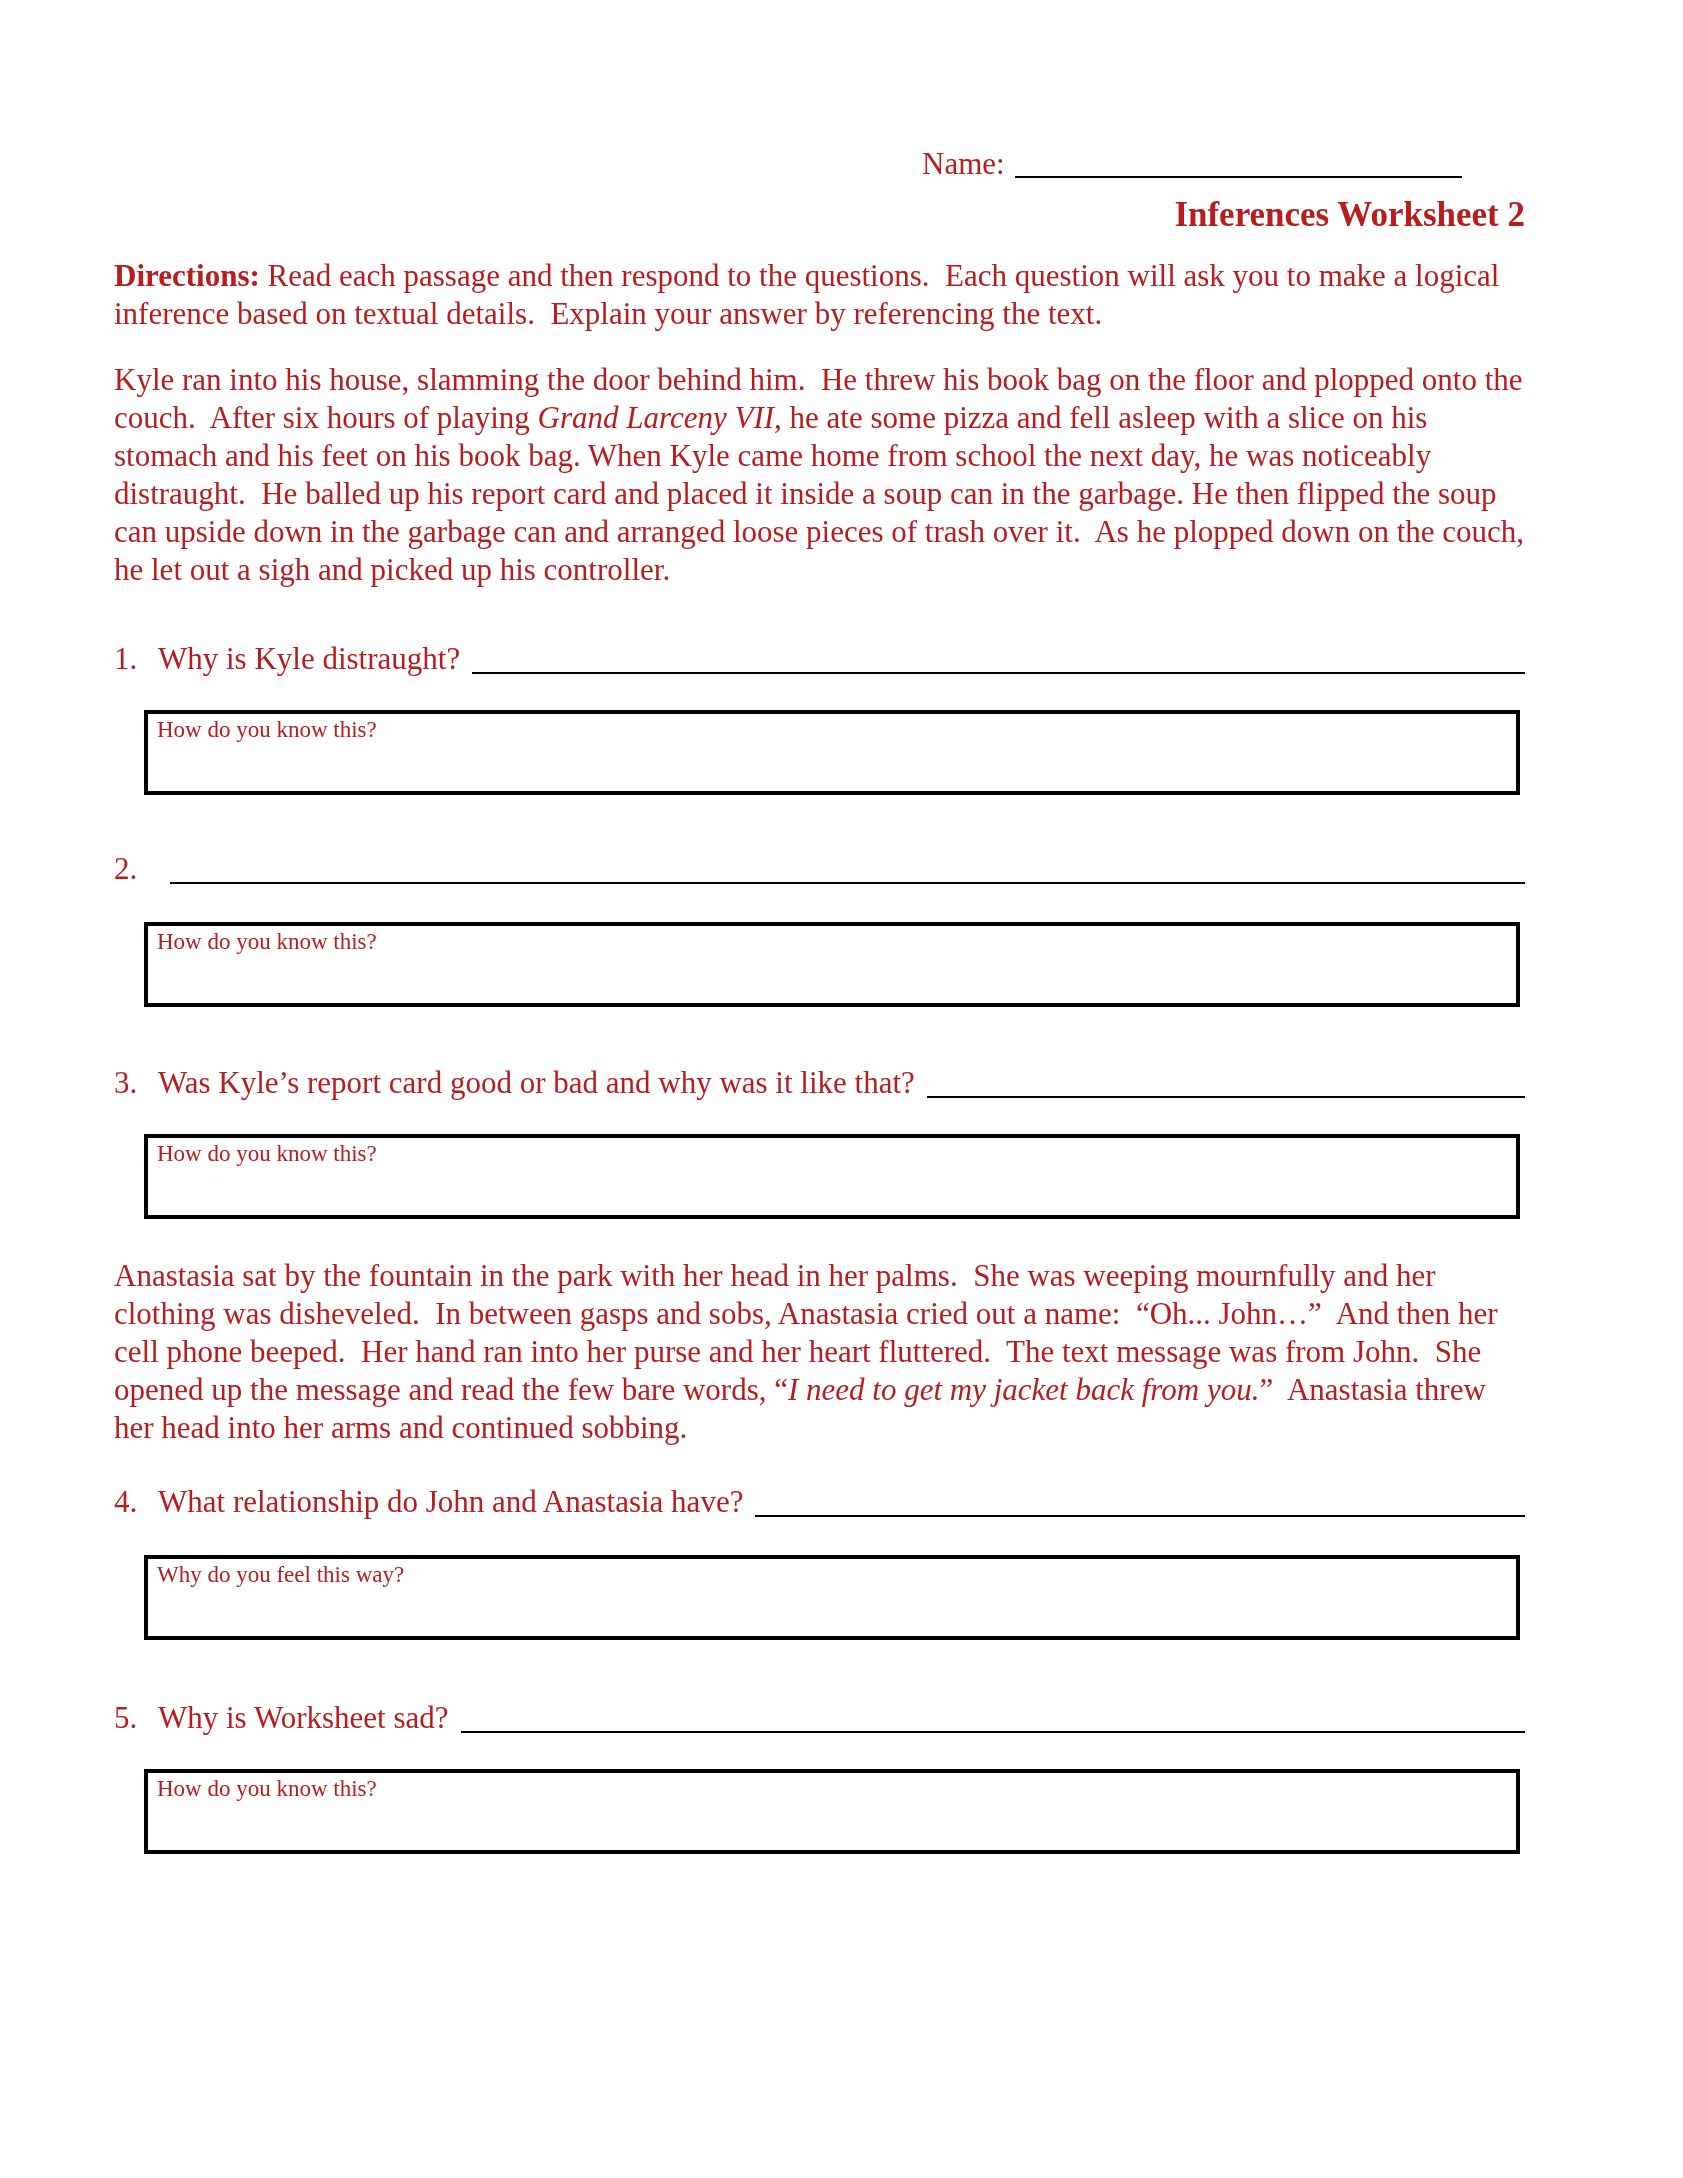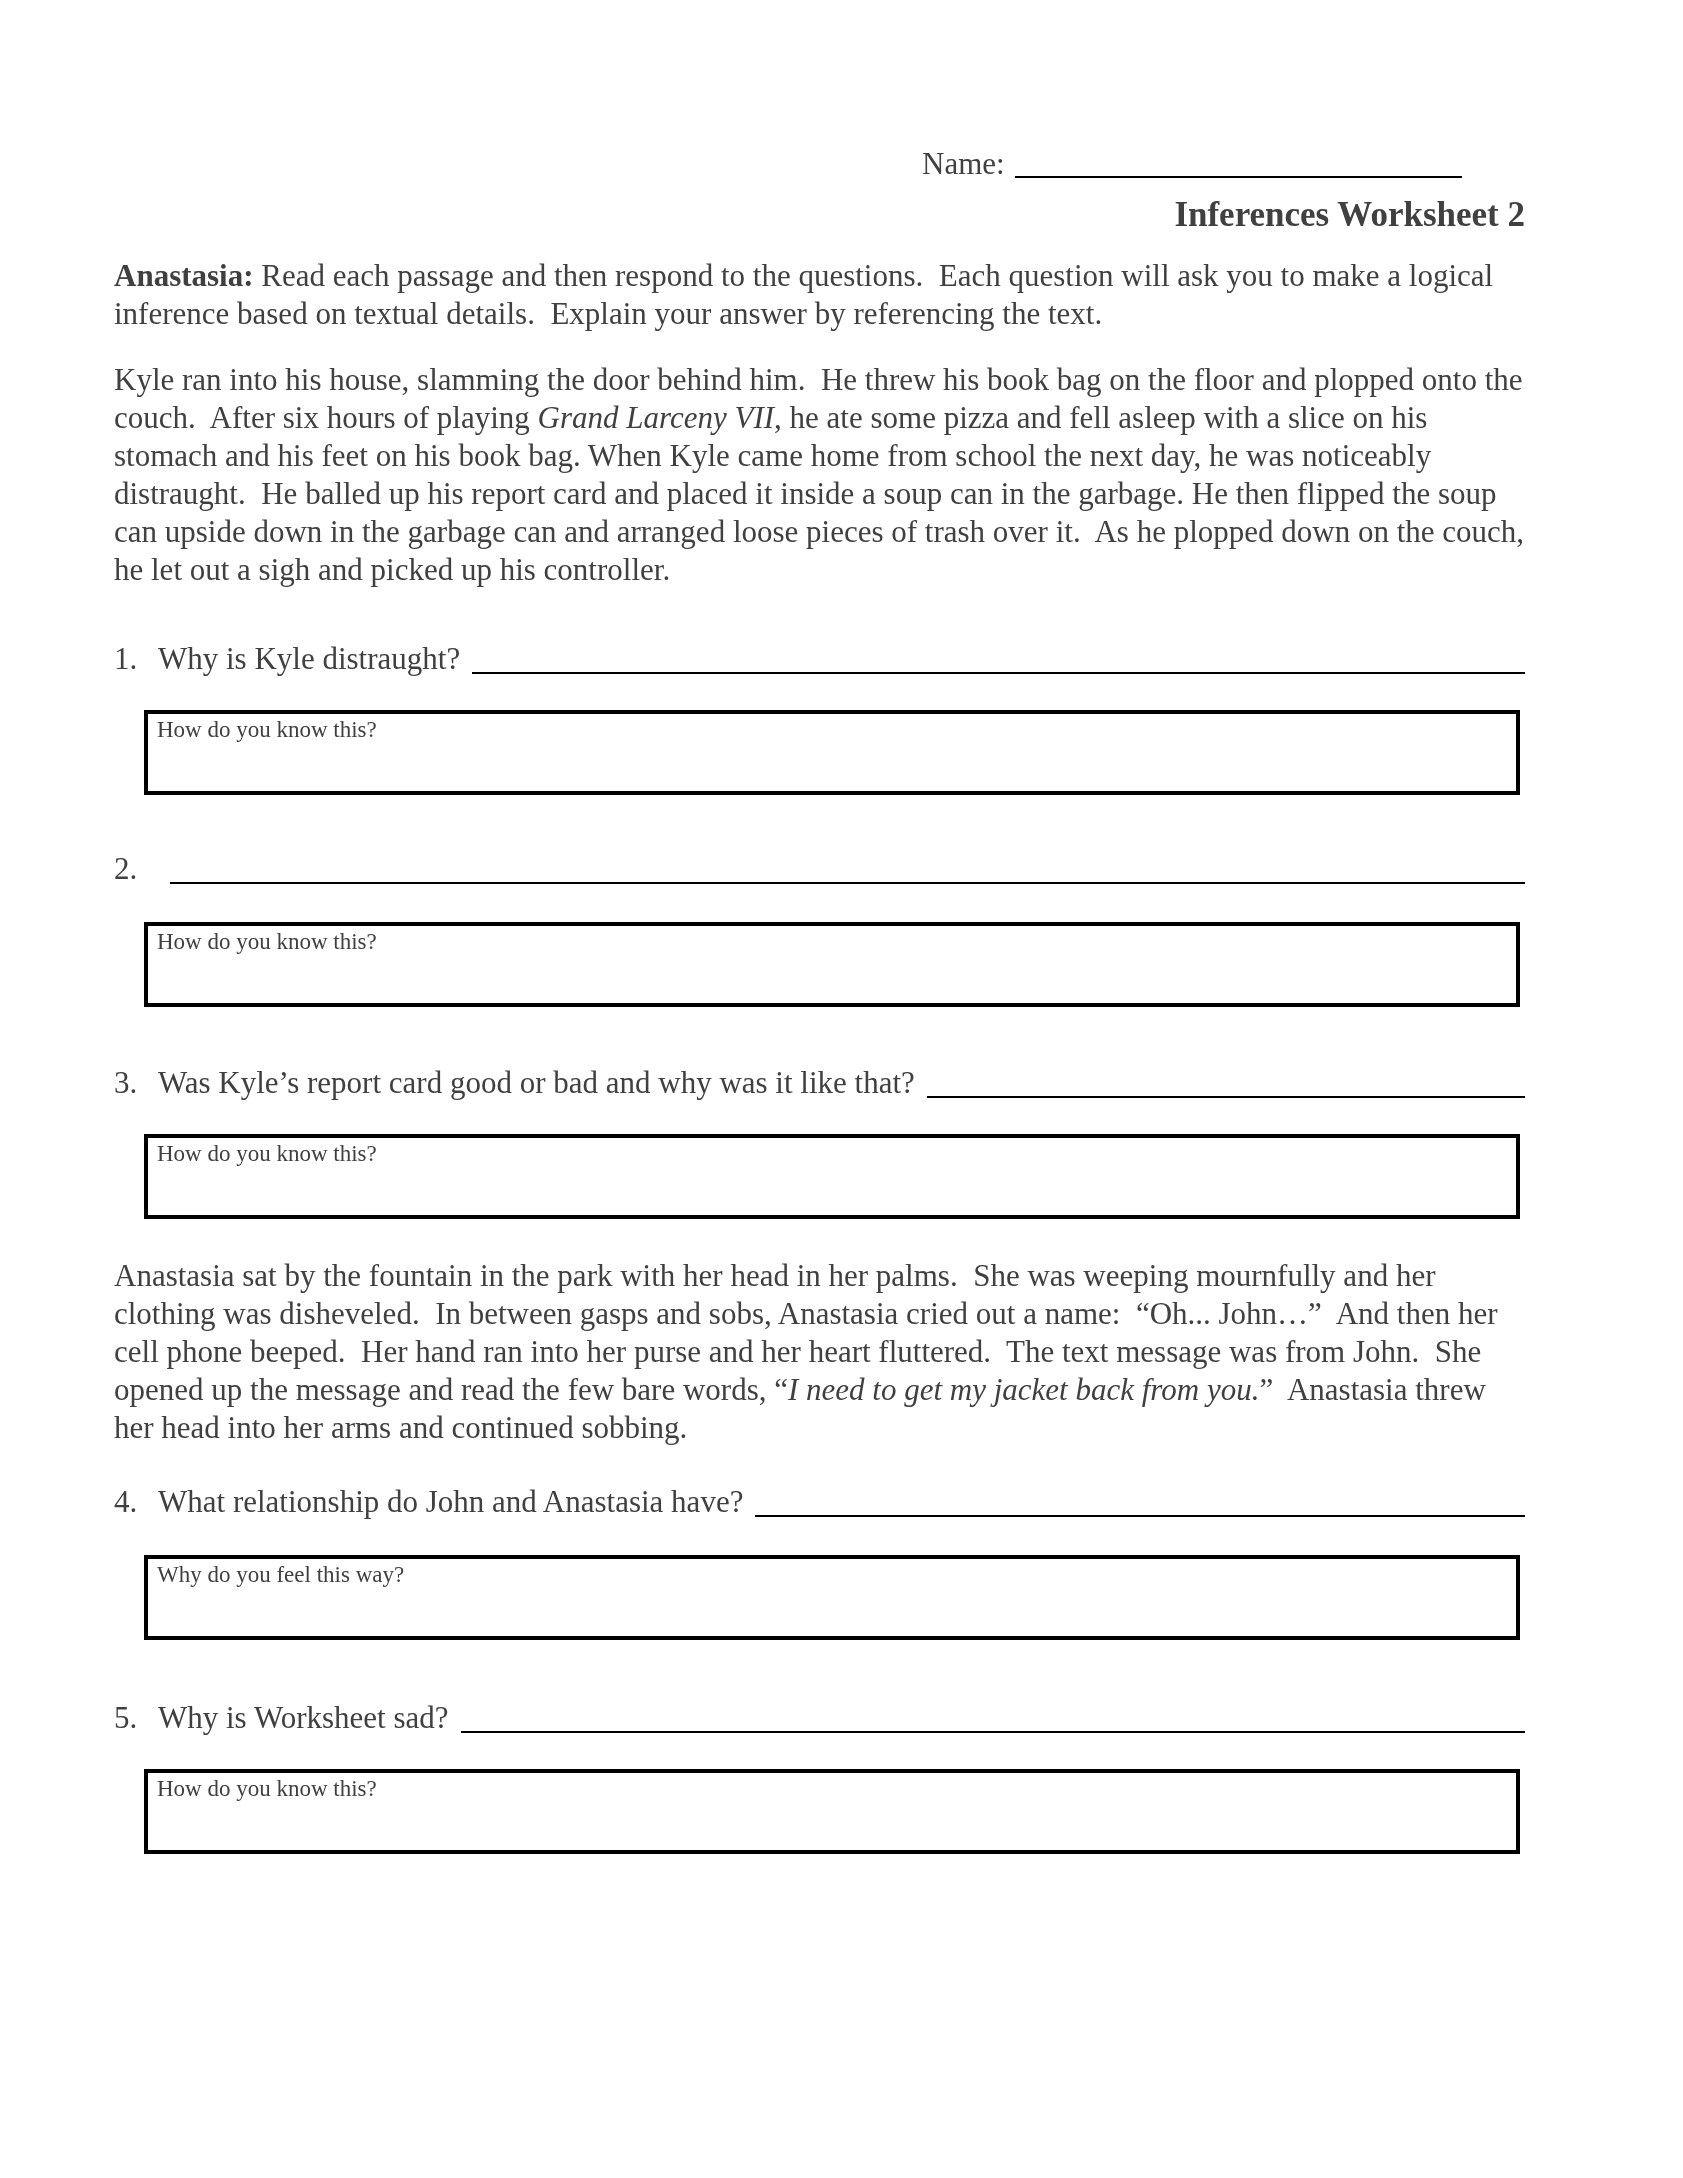--- a/index.html
+++ b/index.html
@@ -1,20 +1,20 @@
 <!DOCTYPE html>
 <html><head>
 <meta charset="utf-8">
 <style>
   html, body { margin: 0; padding: 0; background: #ffffff; }
   .page {
     width: 1683px;
     height: 2178px;
     background: #ffffff;
-    color: #404040;
+    color: #b91c1c;
     font-family: "Liberation Serif", "DejaVu Serif", serif;
     font-size: 31px;
     line-height: 38px;
     box-sizing: border-box;
     padding: 0 158px 0 114px;
     overflow: hidden;
   }
   .name-row {
     margin: 145px 0 0 808px;
     width: 540px;
@@ -76,21 +76,21 @@
 
 <div class="page">
 
   <div class="name-row">
     <span class="name-label">Name:</span>
     <span class="name-line"></span>
   </div>
 
   <h1 class="title">Inferences Worksheet 2</h1>
 
-  <p class="para directions"><span class="bold">Anastasia:</span><span> Read each passage and then respond to the questions.  Each question will ask you to make a logical inference based on textual details.  Explain your answer by referencing the text.</span></p>
+  <p class="para directions"><span class="bold">Directions:</span><span> Read each passage and then respond to the questions.  Each question will ask you to make a logical inference based on textual details.  Explain your answer by referencing the text.</span></p>
 
   <p class="para passage-1"><span>Kyle ran into his house, slamming the door behind him.  He threw his book bag on the floor and plopped onto the couch.  After six hours of playing </span><span class="italic">Grand Larceny VII</span><span>, he ate some pizza and fell asleep with a slice on his stomach and his feet on his book bag. When Kyle came home from school the next day, he was noticeably distraught.  He balled up his report card and placed it inside a soup can in the garbage. He then flipped the soup can upside down in the garbage can and arranged loose pieces of trash over it.  As he plopped down on the couch, he let out a sigh and picked up his controller.</span></p>
 
   <div class="q-row mt-q1">
     <span class="q-num">1.</span>
     <span class="q-text">Why is Kyle distraught?</span>
     <span class="q-line"></span>
   </div>
   <div class="answer-box mt-b1">
     <span class="box-label">How do you know this?</span>

